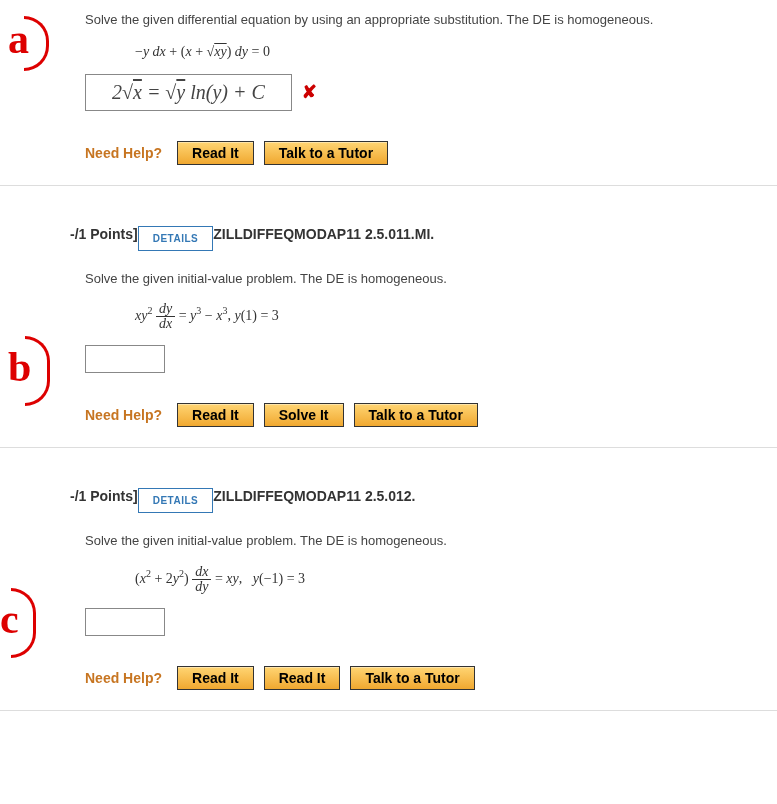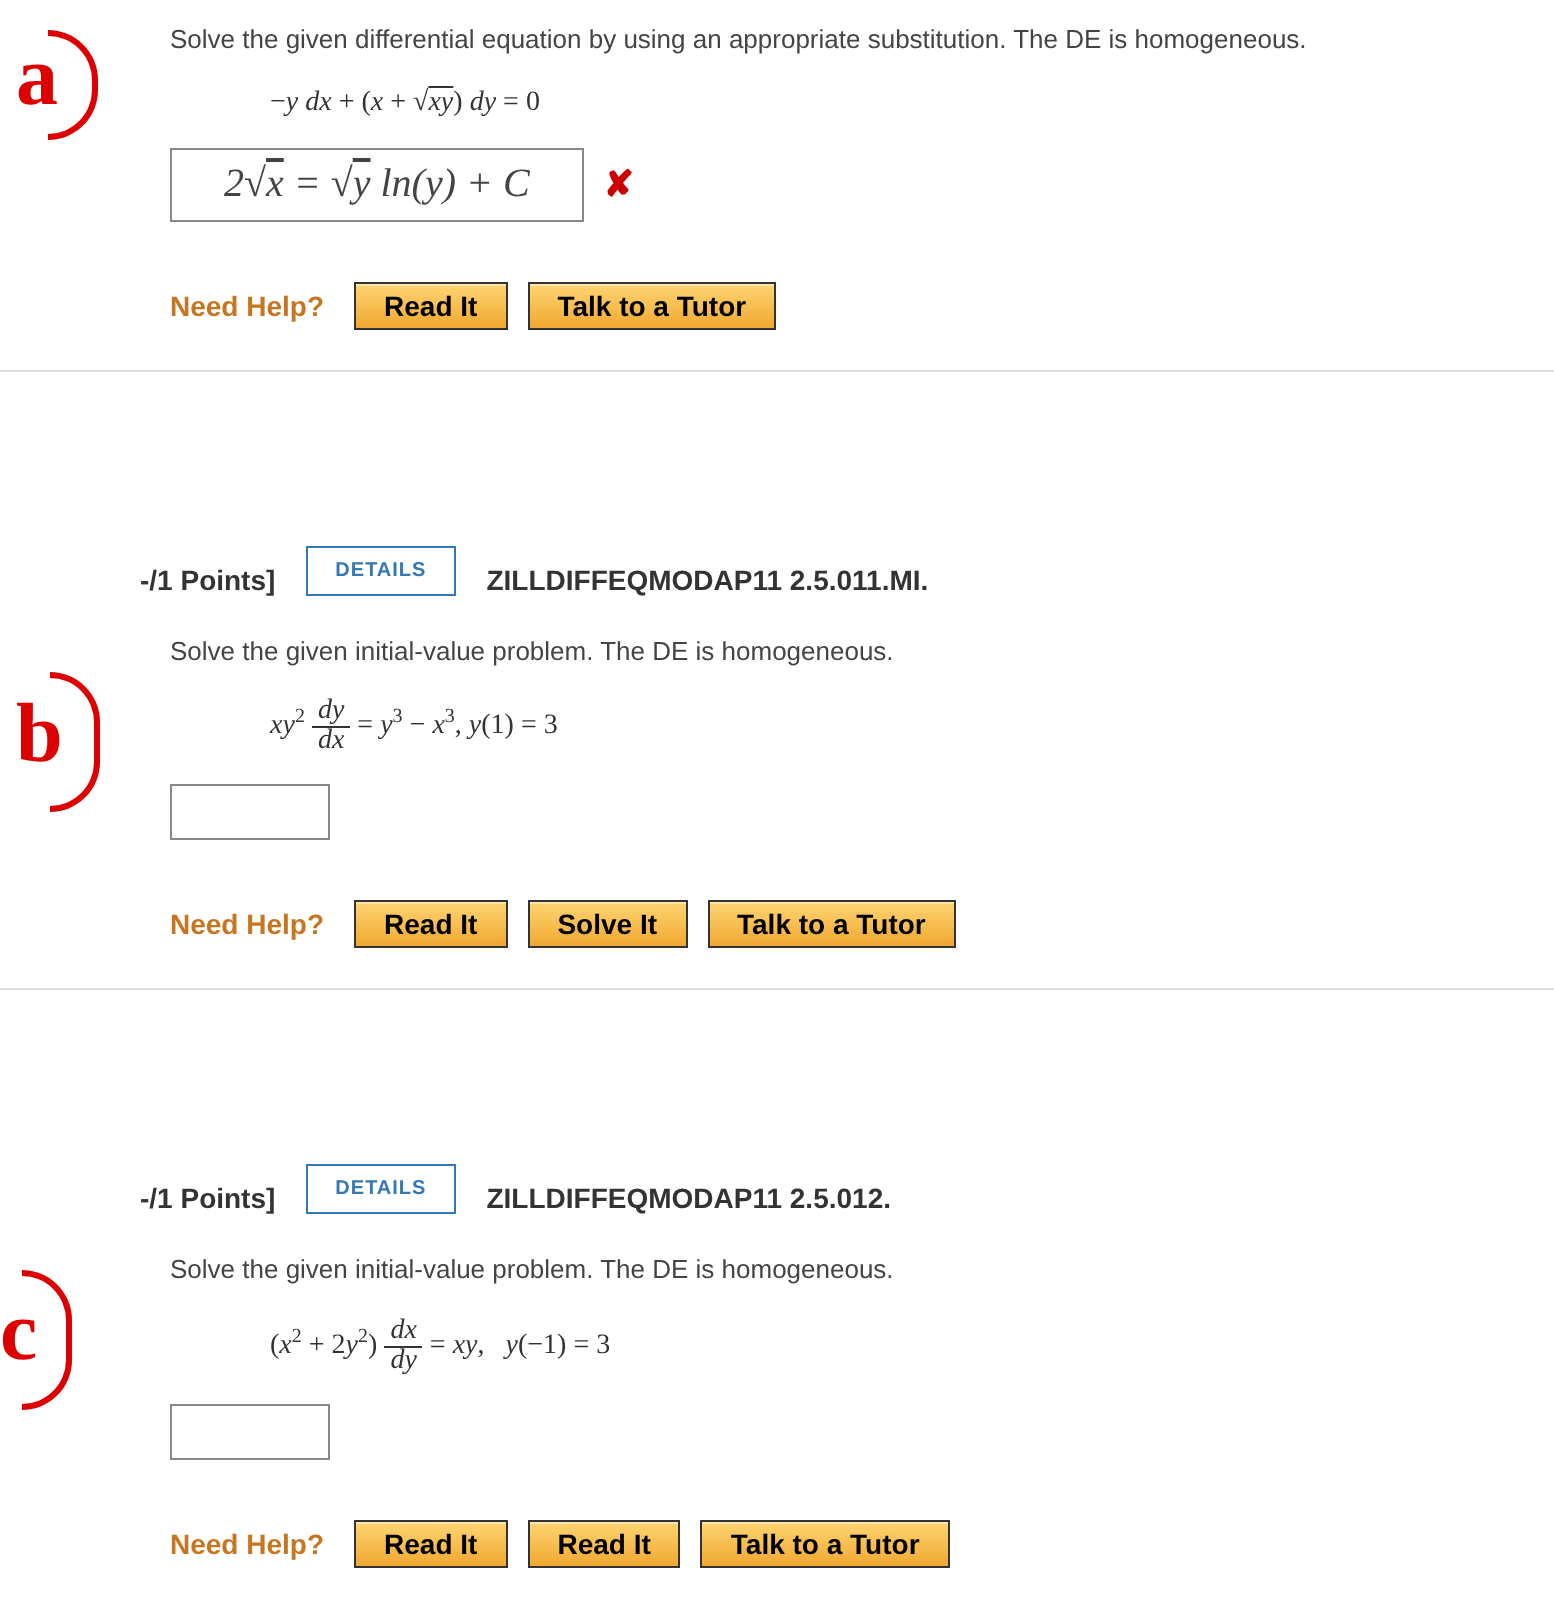--- a/index.html
+++ b/index.html
@@ -12,25 +12,23 @@
       padding: 0;
     }
     .question-block {
       padding: 10px 0 20px 85px;
       border-bottom: 1px solid #ddd;
       margin-bottom: 30px;
       position: relative;
     }
     .q-header {
       display: flex;
-      align-items: flex-end;
-      gap: 15px;
+      align-items: flex-start;
       margin-left: -15px;
       margin-bottom: 18px;
-      margin-top: 47px;
     }
     .points {
       font-weight: bold;
       color: #333;
       font-size: 14px;
     }
     .details-btn {
       border: 1px solid #3478b5;
       color: #3478b5;
       background: #fff;

